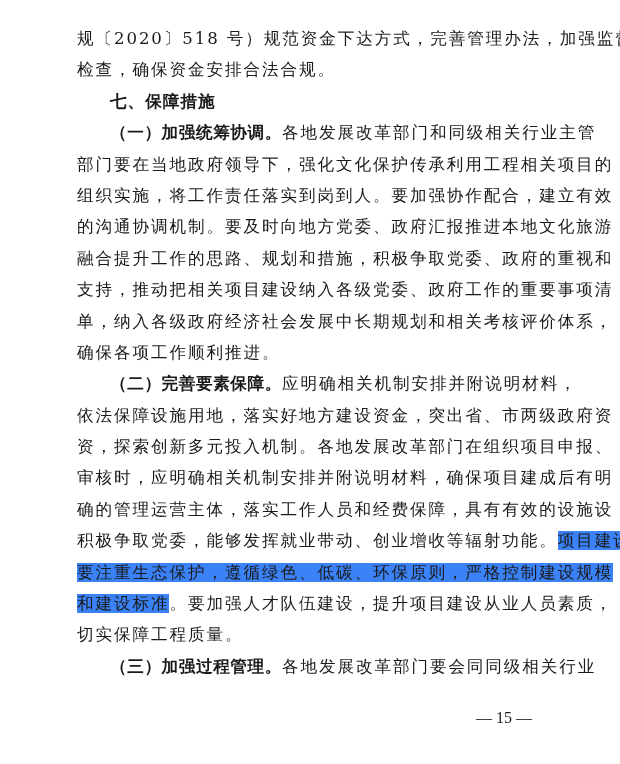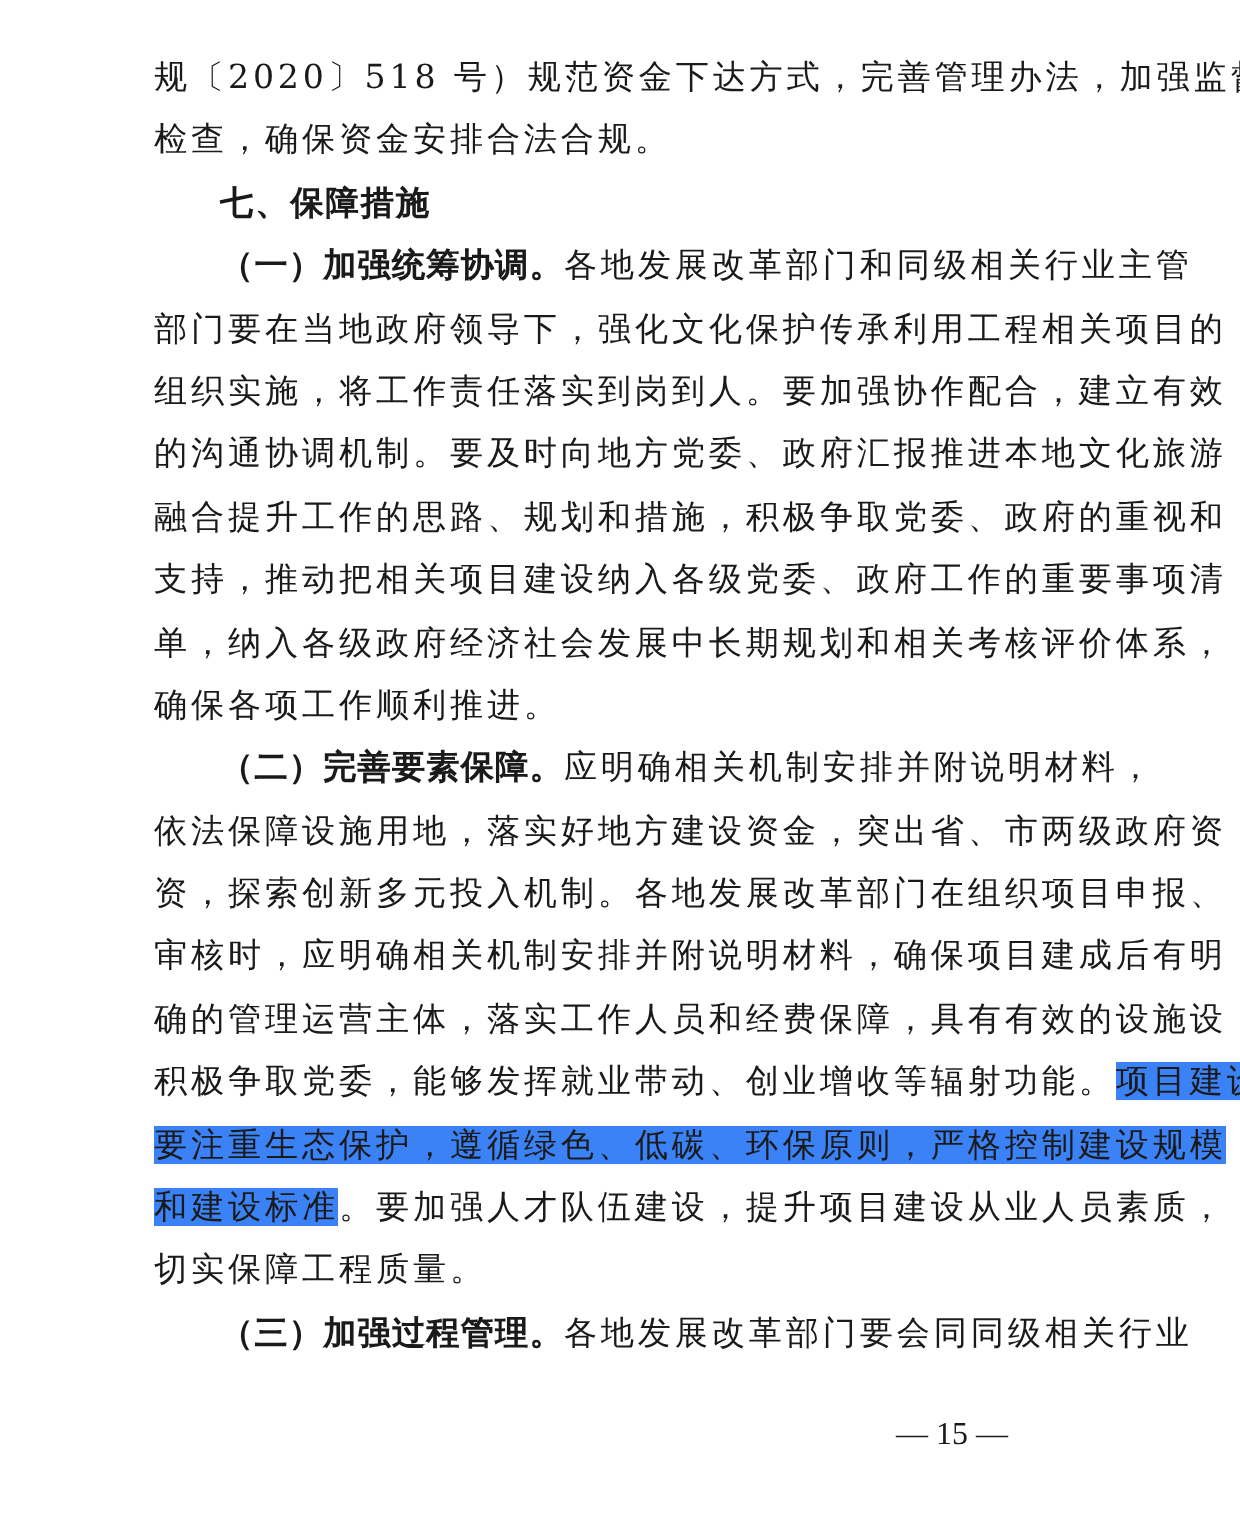--- a/index.html
+++ b/index.html
@@ -12,21 +12,21 @@
   .page { position: absolute; left: 77px; top: 23px; width: 466px; }
   .line {
     height: 31.4px; line-height: 31.4px; font-size: 16.6px;
     white-space: nowrap; letter-spacing: 1.9px; overflow: visible;
   }
   .indent { padding-left: 33px; }
   .heading { font-family: "DejaVu Sans", "Liberation Sans", sans-serif; font-weight: bold; letter-spacing: 1px; }
   .bold { font-family: "DejaVu Sans", "Liberation Sans", sans-serif; font-weight: bold; letter-spacing: 0.6px; }
   .hl { background: #3b82f6; }
   .pagenum {
-    position: absolute; left: 448px; top: 709px;
+    position: absolute; left: 476px; top: 709px;
     font-family: "Liberation Serif", serif; font-size: 16px; color: #1a1a1a;
   }
 </style>
 </head>
 <body>
 
 <div class="page">
   <div class="line">规〔2020〕518 号）规范资金下达方式，完善管理办法，加强监督</div>
   <div class="line">检查，确保资金安排合法合规。</div>
   <div class="line indent heading">七、保障措施</div>

